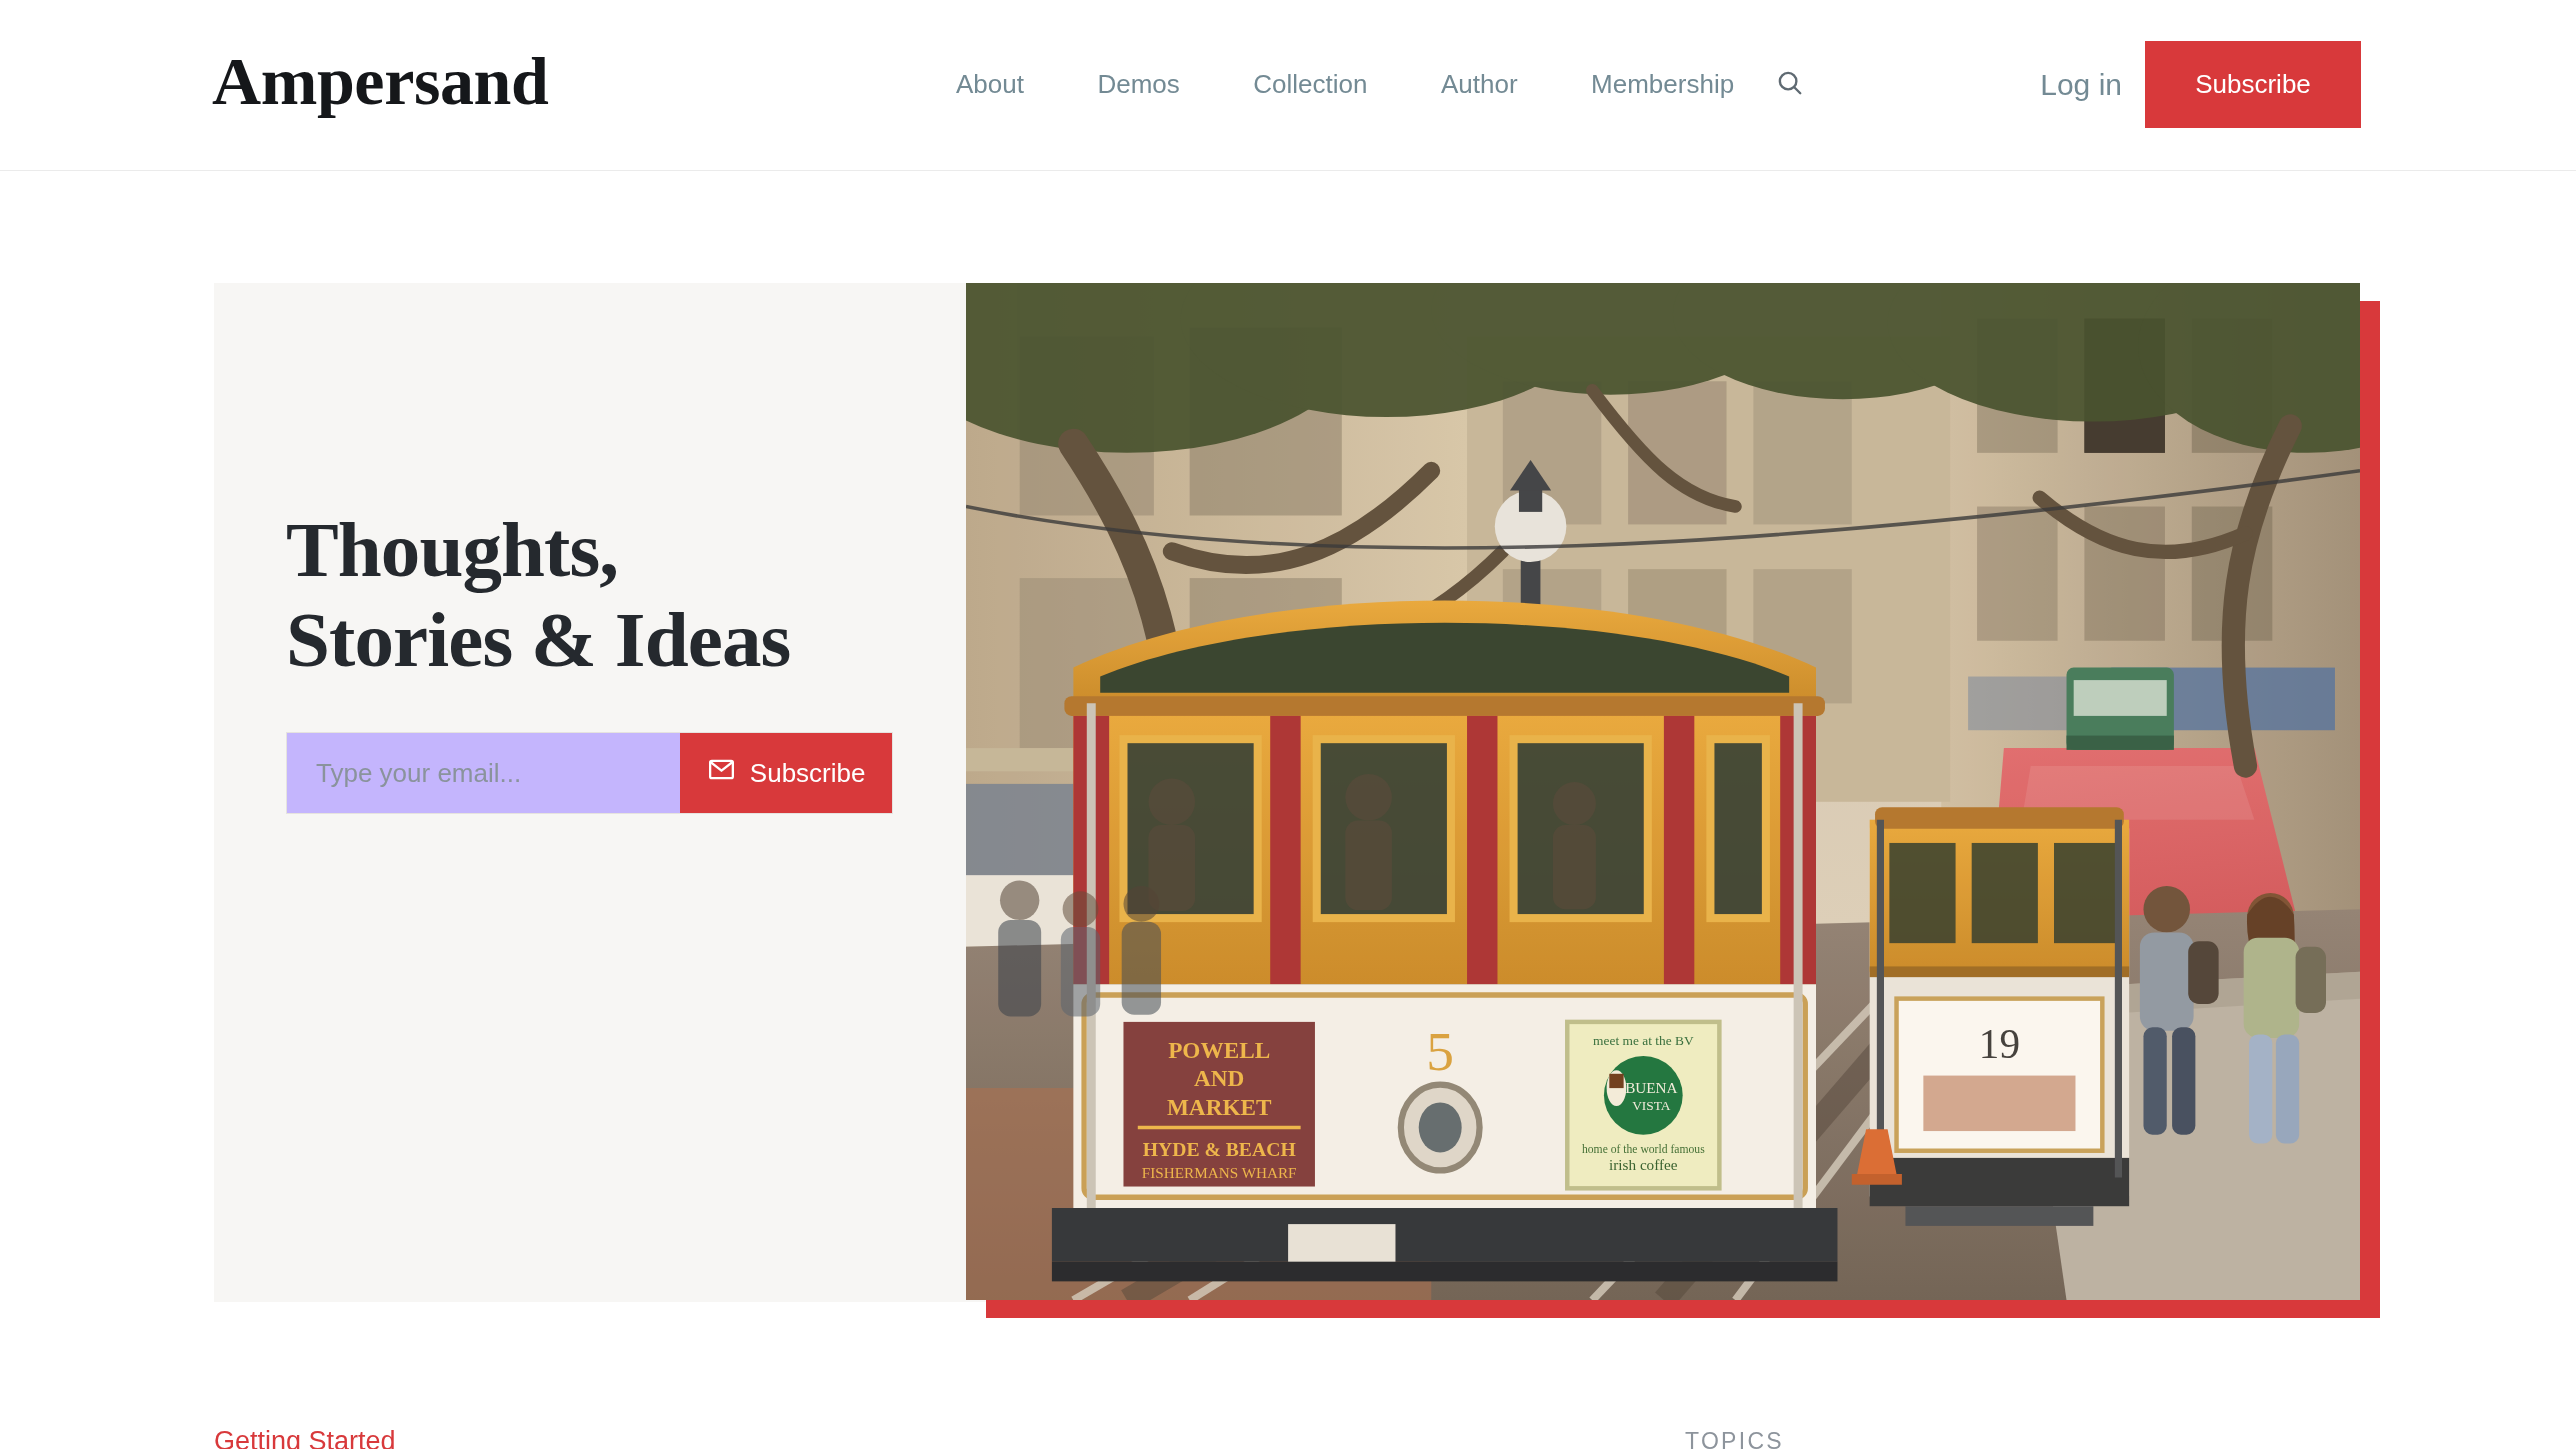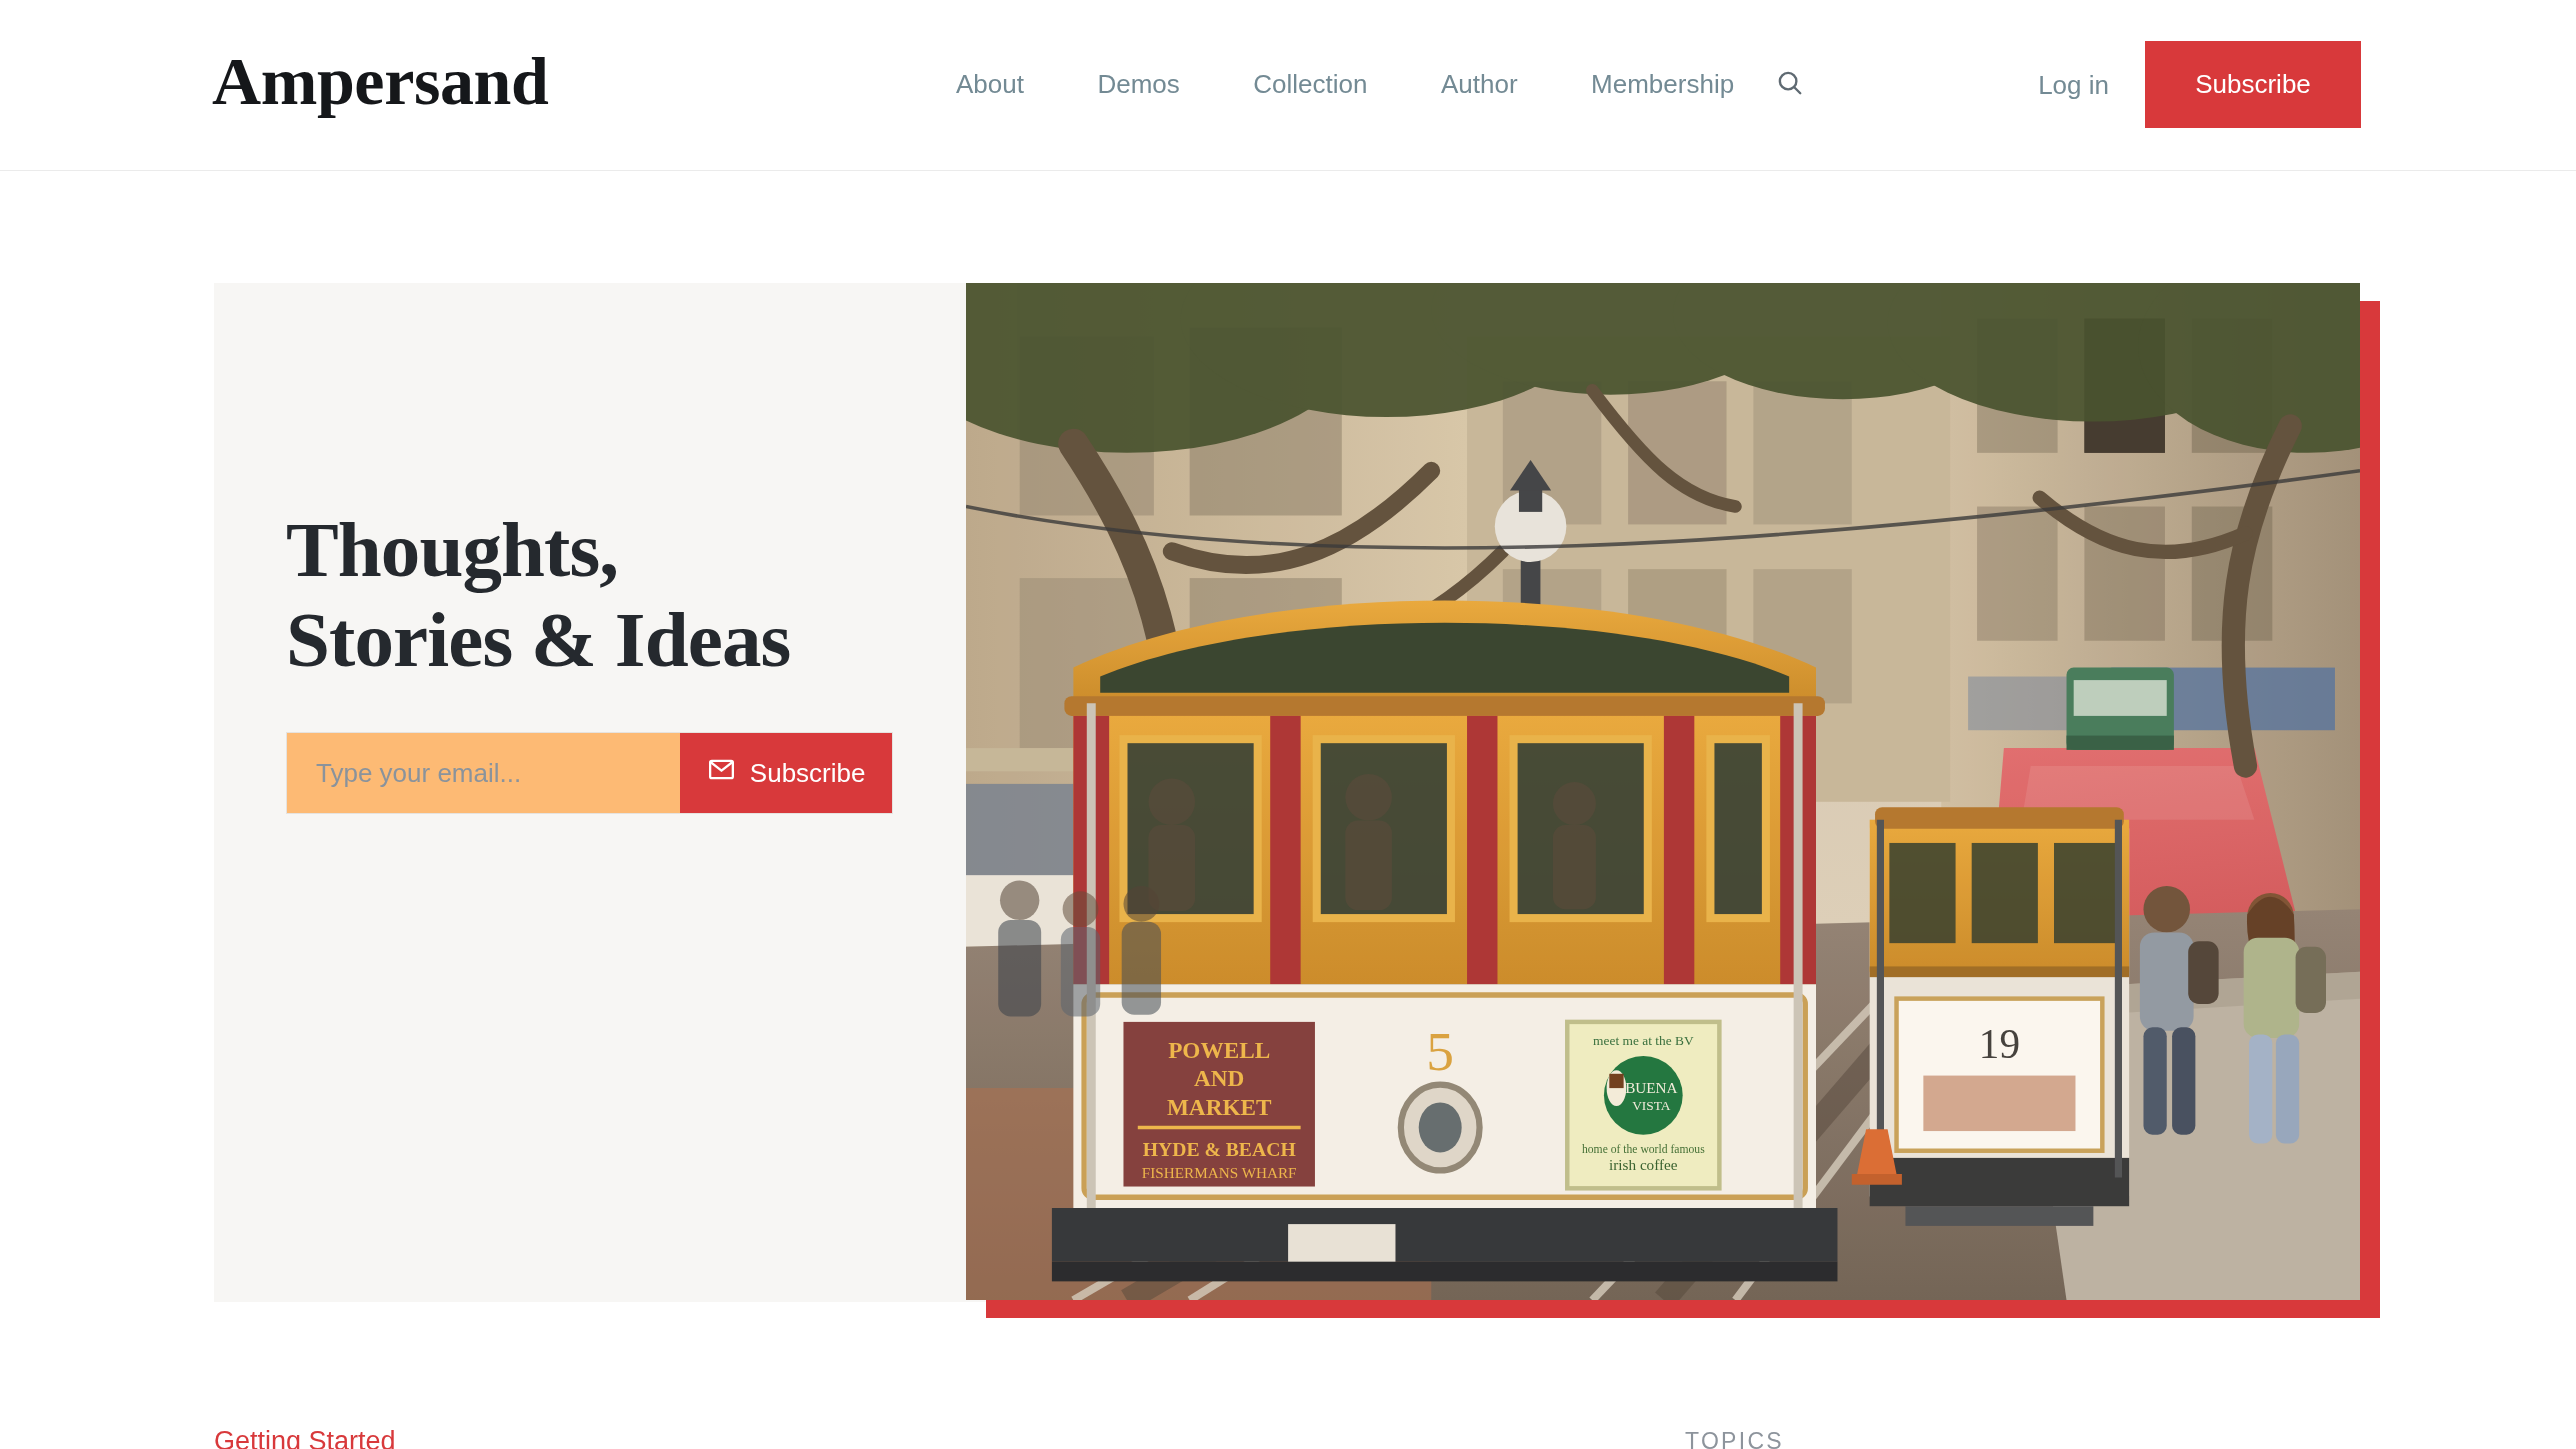--- a/index.html
+++ b/index.html
@@ -63,24 +63,24 @@
   .header-right {
     position: absolute;
     right: 215px;
     top: 41px;
     display: flex;
     align-items: center;
     gap: 0;
     white-space: nowrap;
   }
   .login-link {
-    font-size: 26px;
+    font-size: 30px;
     color: #738a94;
     text-decoration: none;
-    margin-right: 36px;
+    margin-right: 23px;
     line-height: 1;
     cursor: pointer;
   }
   .subscribe-btn {
     display: inline-flex;
     align-items: center;
     justify-content: center;
     width: 216px;
     height: 87px;
     background: #d8393b;
@@ -134,21 +134,21 @@
     text-decoration: underline;
     text-underline-offset: 4.5px;
     cursor: pointer;
   }
   .signup-form {
     margin-top: 47px;
     display: flex;
     width: 607px;
     height: 82px;
     border: 1.8px solid #e6e3df;
-    background: #fdba74;
+    background: #c4b5fd;
   }
   .email-input {
     flex: 1;
     border: 0;
     outline: none;
     background: transparent;
     padding: 0 29px;
     font-size: 26px;
     color: #5c6670;
     font-family: "Liberation Sans", sans-serif;

